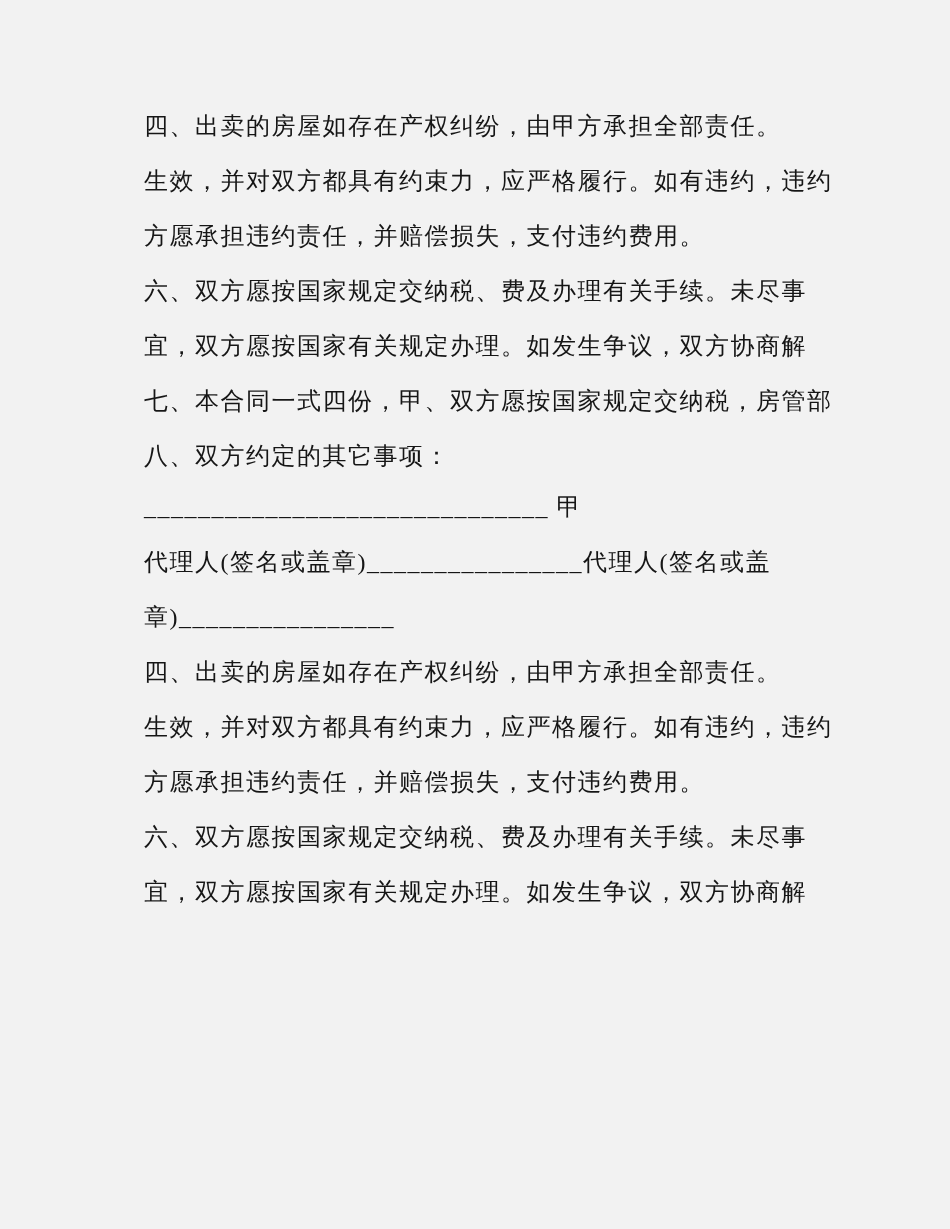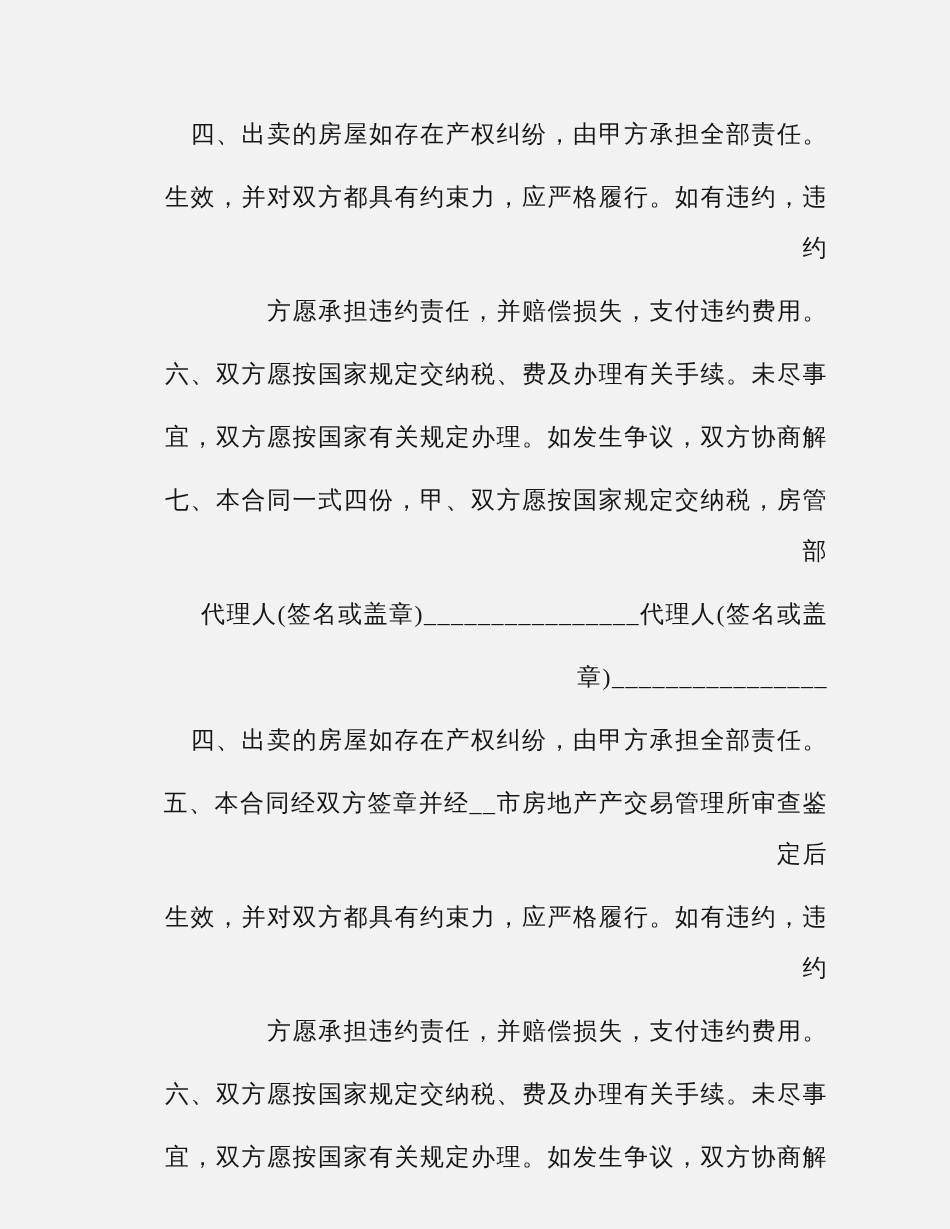--- a/index.html
+++ b/index.html
@@ -13,41 +13,41 @@
     background: #f2f2f2;
     overflow: hidden;
     font-family: "Liberation Serif", "DejaVu Serif", serif;
   }
   .doc {
     width: 950px;
     height: 1229px;
     padding: 97px 110px 0 140px;
   }
   .line {
-    margin: 12px;
+    margin: 4px;
     padding: 0;
     font-size: 24px;
     line-height: 51px;
     letter-spacing: 1.5px;
     color: #161616;
     white-space: pre-wrap;
-    text-align: right;
+    text-align: left;
   }
 </style>
 </head>
 <body>
 
 <div class="doc">
   <p class="line">四、出卖的房屋如存在产权纠纷，由甲方承担全部责任。</p>
   <p class="line">生效，并对双方都具有约束力，应严格履行。如有违约，违约</p>
   <p class="line">方愿承担违约责任，并赔偿损失，支付违约费用。</p>
   <p class="line">六、双方愿按国家规定交纳税、费及办理有关手续。未尽事</p>
   <p class="line">宜，双方愿按国家有关规定办理。如发生争议，双方协商解</p>
   <p class="line">七、本合同一式四份，甲、双方愿按国家规定交纳税，房管部</p>
+  <p class="line">八、双方约定的其它事项：______________________________ 甲</p>
   <p class="line">代理人(签名或盖章)________________代理人(签名或盖</p>
   <p class="line">章)________________</p>
   <p class="line">四、出卖的房屋如存在产权纠纷，由甲方承担全部责任。</p>
-  <p class="line">五、本合同经双方签章并经__市房地产产交易管理所审查鉴定后</p>
   <p class="line">生效，并对双方都具有约束力，应严格履行。如有违约，违约</p>
   <p class="line">方愿承担违约责任，并赔偿损失，支付违约费用。</p>
   <p class="line">六、双方愿按国家规定交纳税、费及办理有关手续。未尽事</p>
   <p class="line">宜，双方愿按国家有关规定办理。如发生争议，双方协商解</p>
 </div>
 
 </body></html>

